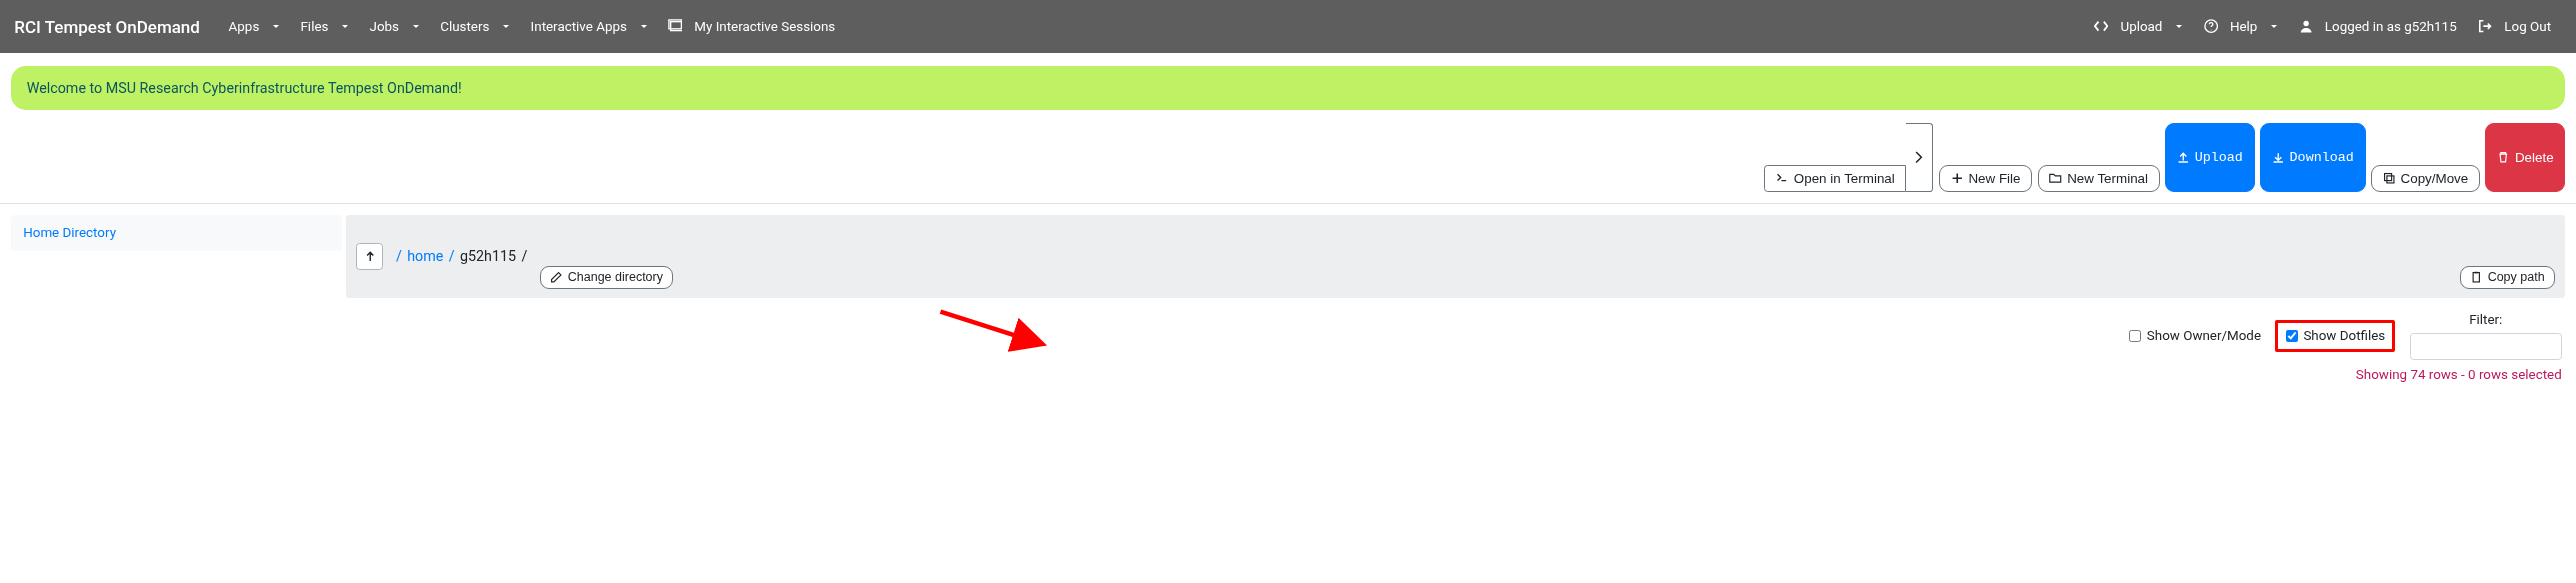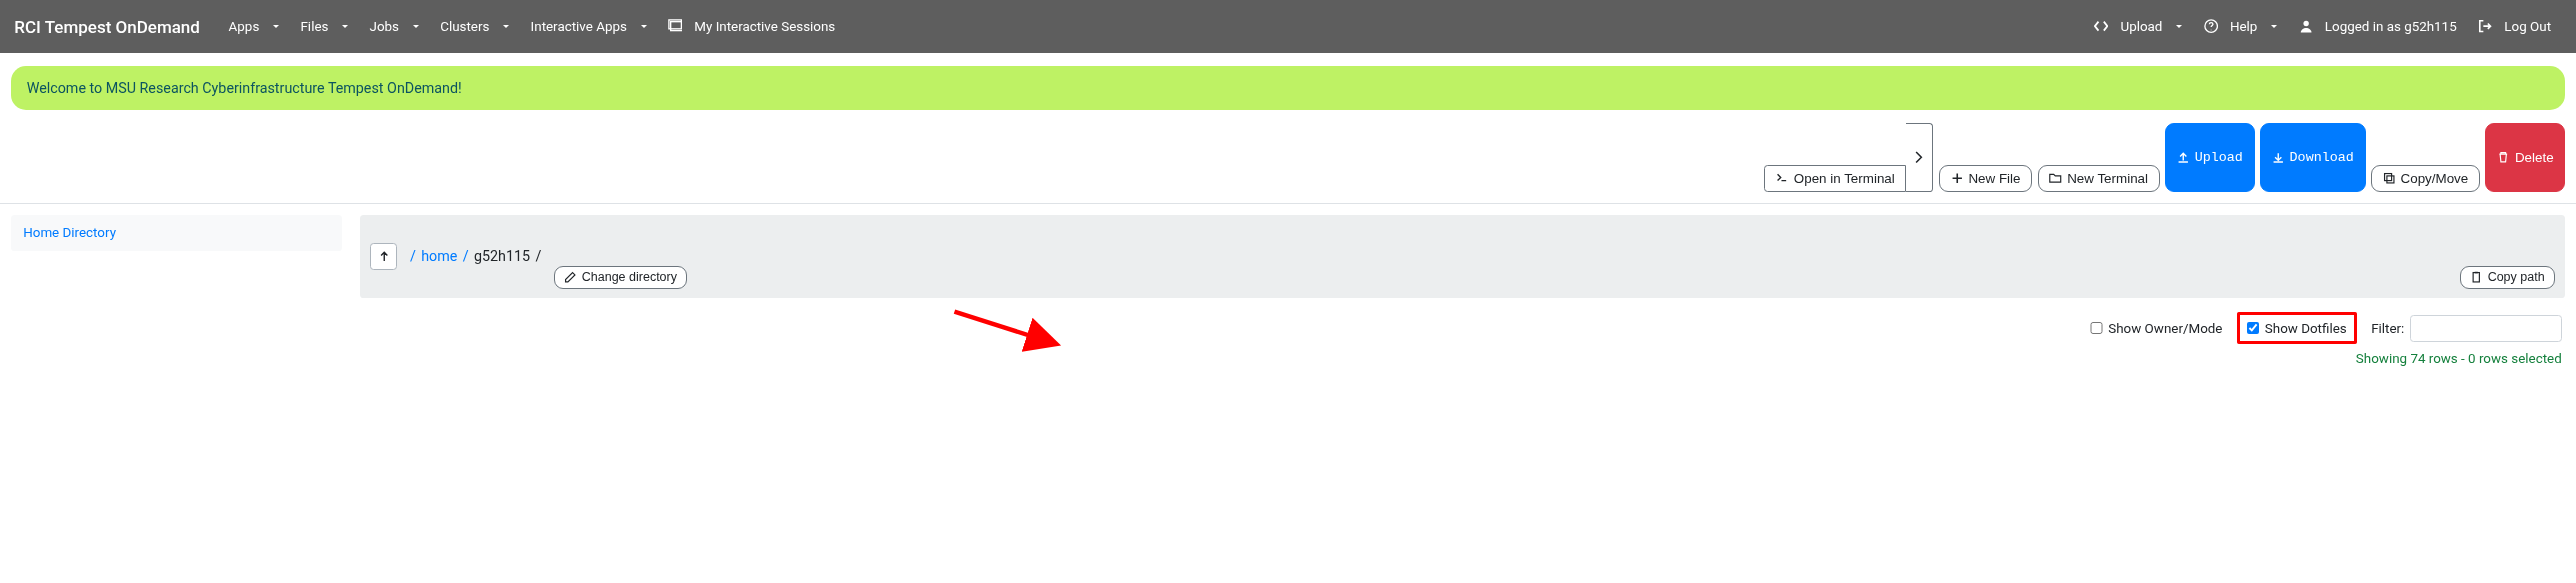--- a/index.html
+++ b/index.html
@@ -19,42 +19,42 @@
   .btn { display: inline-flex; align-items: center; gap: 5.4px; padding: 5.4px 10.7px; font-size: 13.4px; border-radius: 9px; border: 0.9px solid transparent; cursor: pointer; background: #fff; }
   .btn-outline { border-color: #6c757d; color: #212529; background: #fff; margin-top: 42px; }
   .btn-outline-split { border-color: #6c757d; color: #212529; background: #fff; padding: 5.4px 7.2px; border-left: 0; border-radius: 0 3.6px 3.6px 0; margin-left: -6.3px; }
   .btn-split-left { border-radius: 3.6px 0 0 3.6px; }
   .btn-primary { background: #007bff; border-color: #007bff; color: #fff; font-family: Liberation Mono, monospace; }
   .btn-danger { background: #dc3545; border-color: #dc3545; color: #fff; }
   .btn svg { width: 12.5px; height: 12.5px; }
   .btn-outline svg { fill: #212529; }
   .btn-primary svg, .btn-danger svg { fill: #fff; }
   
-  .main-row { display: flex; padding: 10.7px; gap: 18px; }
+  .main-row { display: flex; padding: 10.7px; gap: 4px; }
   .sidebar { width: 331px; flex-shrink: 0; }
   .sidebar-item { background: #f8f9fa; color: #007bff; padding: 10.7px 12.5px; border-radius: 3.6px; font-size: 13.4px; cursor: pointer; }
   
   .content { flex: 1; }
   .breadcrumb-bar { background: #eceeef; border-radius: 3.6px; padding: 9px 10.7px; display: flex; align-items: center; gap: 12.5px; }
   .up-btn { width: 27px; height: 27px; border: 0.9px solid #adb5bd; border-radius: 3.6px; background: #fff; display: flex; align-items: center; justify-content: center; cursor: pointer; }
   .up-btn svg { width: 12.5px; height: 12.5px; fill: #212529; }
   .breadcrumb { display: flex; align-items: center; gap: 5.4px; font-size: 14.3px; }
   .breadcrumb .link { color: #007bff; cursor: pointer; }
   .breadcrumb .sep { color: #007bff; }
   .breadcrumb .current { color: #212529; }
   .btn-sm { padding: 3.6px 9px; font-size: 12.5px; }
   .copy-path { margin-left: auto; }
   
   .controls-row { display: flex; justify-content: flex-end; align-items: center; gap: 14.3px; padding: 14.3px 3.6px 3.6px 3.6px; font-size: 13.4px; }
   .checkbox-label { display: flex; align-items: center; gap: 5.4px; cursor: pointer; }
   .checkbox-label input { width: 12.5px; height: 12.5px; cursor: pointer; }
-  .filter-label { display: flex; align-items: center; gap: 5.4px; }
+  .filter-label { display: flex; align-items: center; gap: 5.4px; flex-direction: column; }
   .filter-input { border: 0.9px solid #ced4da; border-radius: 3.6px; padding: 3.6px 7.2px; font-size: 12.5px; width: 152px; height: 27px; }
   
-  .status-row { text-align: right; padding: 3.6px; font-size: 13.4px; color: #15803d; }
+  .status-row { text-align: right; padding: 3.6px; font-size: 13.4px; color: #be185d; }
   
   .highlight-box { border: 3.6px solid #ff0000; padding: 5.4px 7.2px; border-radius: 1.8px; }
   
   .arrow-svg { position: absolute; pointer-events: none; }
 </style>
 </head>
 <body>
 
 <div class="navbar">
   <div class="navbar-brand">RCI Tempest OnDemand</div>

